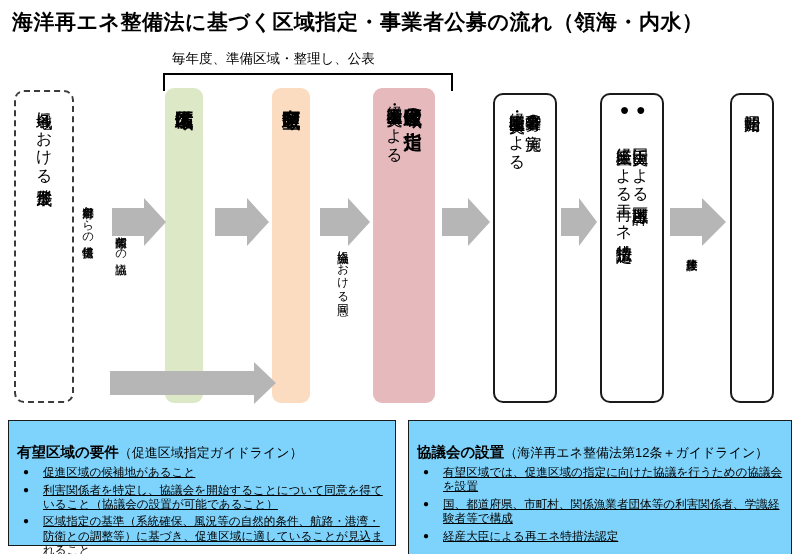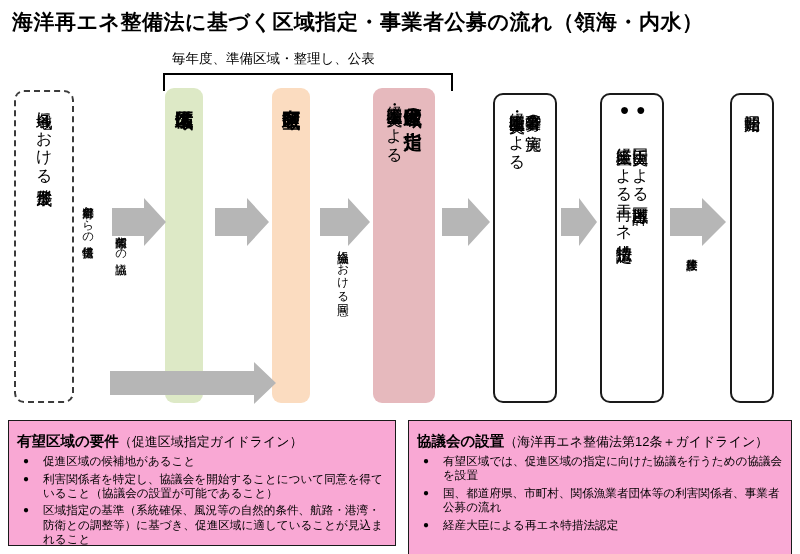--- a/index.html
+++ b/index.html
@@ -107,22 +107,22 @@
     line-height: 1.05;
     white-space: nowrap;
     letter-spacing: 0px;
   }
 
   
   .panel {
     position: absolute;
     box-sizing: border-box;
     border: 1.5px solid #1a1a1a;
-    background: #f9a8d4;
-    padding: 11px 8px 4px 8px;
+    background: #7dd3fc;
+    padding: 22px 8px 4px 8px;
   }
   .panel-title {
     font-size: 14.5px;
     margin-bottom: 3px;
     white-space: nowrap;
   }
   .panel-title .strong {
     font-weight: bold;
   }
   .panel-title .sub {
@@ -139,20 +139,21 @@
   .bullet-dot {
     flex: 0 0 auto;
     width: 20px;
     text-align: left;
     padding-left: 6px;
     font-size: 10px;
     line-height: 1.45;
   }
   .bullet-text {
     flex: 1 1 auto;
+    text-decoration: underline;
   }
 </style>
 </head>
 <body>
 
 <div id="page-title">海洋再エネ整備法に基づく区域指定・事業者公募の流れ（領海・内水）</div>
 
 <div id="bracket-caption">毎年度、準備区域・整理し、公表</div>
 <div id="bracket-shape"></div>
 
@@ -258,19 +259,19 @@
 <div class="panel" style="left:408px; top:420px; width:384px; height:154px;">
   <div class="panel-title">
     <span class="strong">協議会の設置</span><span class="sub">（海洋再エネ整備法第12条＋ガイドライン）</span>
   </div>
   <div class="bullet-row">
     <span class="bullet-dot">●</span>
     <span class="bullet-text">有望区域では、促進区域の指定に向けた協議を行うための協議会を設置</span>
   </div>
   <div class="bullet-row">
     <span class="bullet-dot">●</span>
-    <span class="bullet-text">国、都道府県、市町村、関係漁業者団体等の利害関係者、事業者公募の流れ</span>
+    <span class="bullet-text">国、都道府県、市町村、関係漁業者団体等の利害関係者、学識経験者等で構成</span>
   </div>
   <div class="bullet-row">
     <span class="bullet-dot">●</span>
     <span class="bullet-text">経産大臣による再エネ特措法認定</span>
   </div>
 </div>
 
 </body></html>

